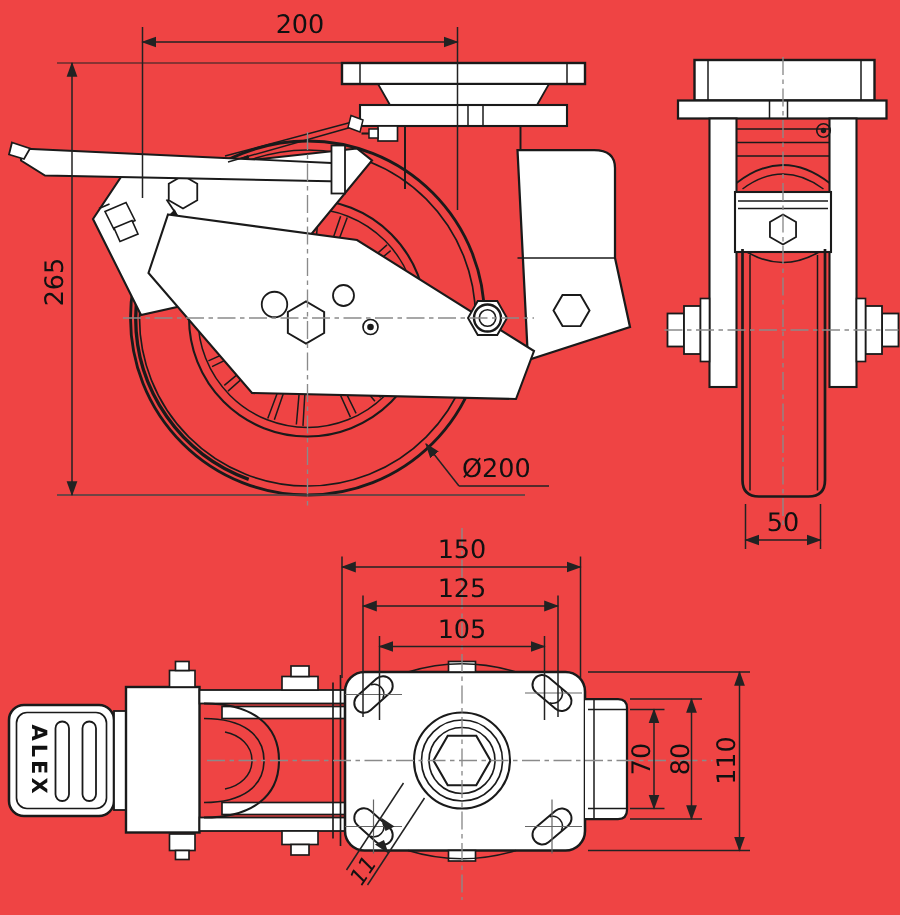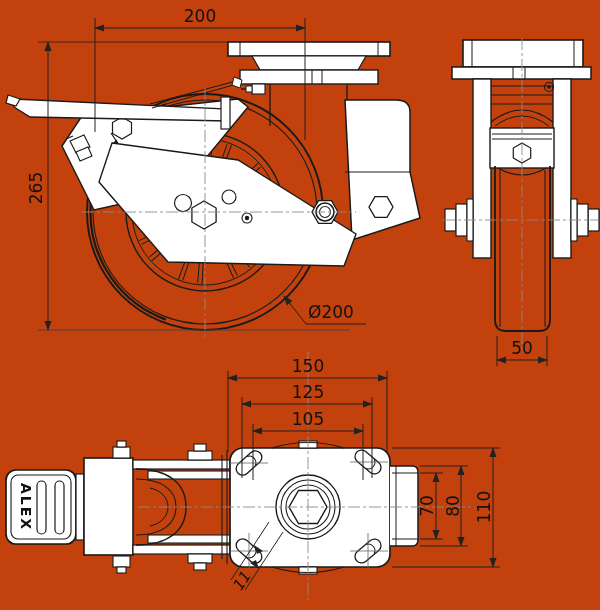--- a/index.html
+++ b/index.html
@@ -1,16 +1,16 @@
 <!DOCTYPE html>
 <html><head>
 <meta charset="utf-8">
 <style>
   html,body{margin:0;padding:0;background:#ffffff;}
-  .stage{position:relative;width:600px;height:610px;background:#c2410c;overflow:hidden;
+  .stage{position:relative;width:600px;height:610px;background:#ef4444;overflow:hidden;
          font-family:"DejaVu Sans","Liberation Sans",sans-serif;}
   svg text{font-family:"DejaVu Sans","Liberation Sans",sans-serif;fill:#111;}
   .dimtxt{font-size:17px;}
   .brandtxt{font-size:14px;font-weight:bold;letter-spacing:2px;}
   .slottxt{font-size:15px;font-style:italic;}
 </style>
 </head>
 <body>
 
 <div class="stage">

